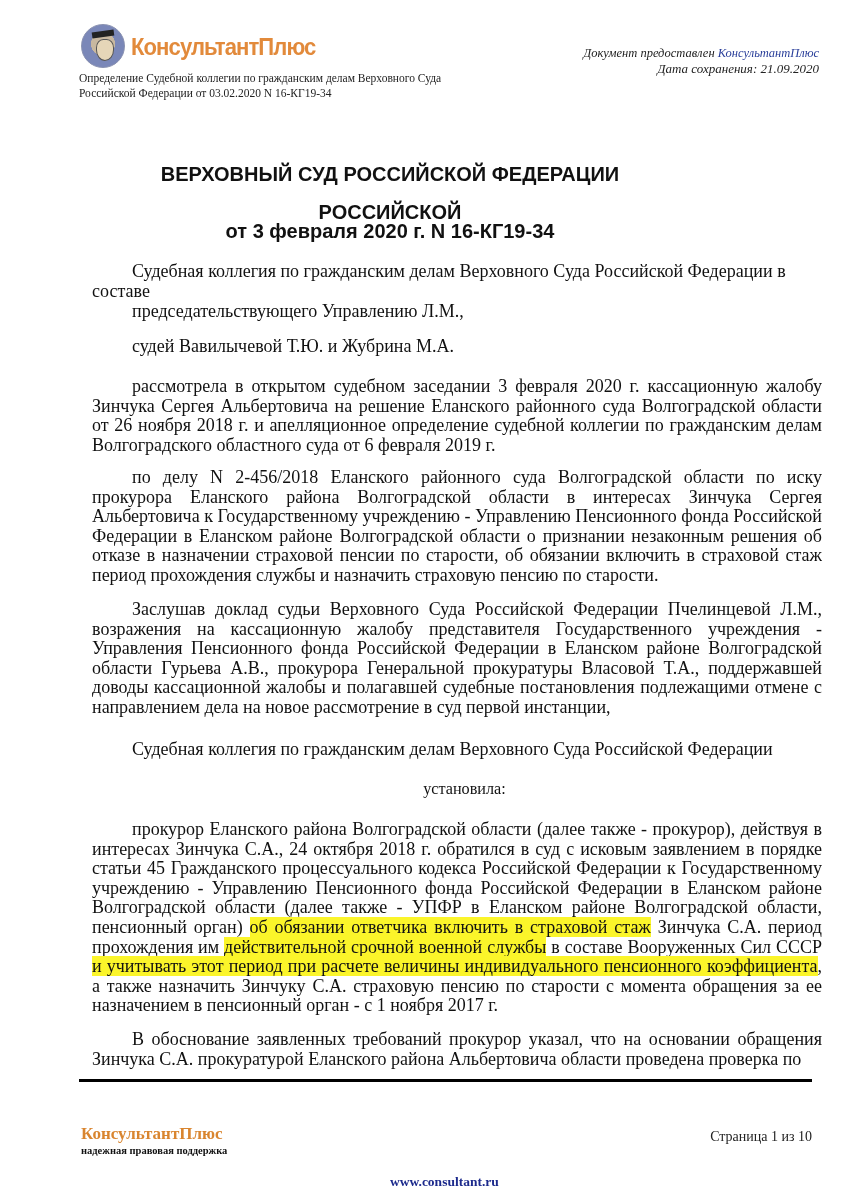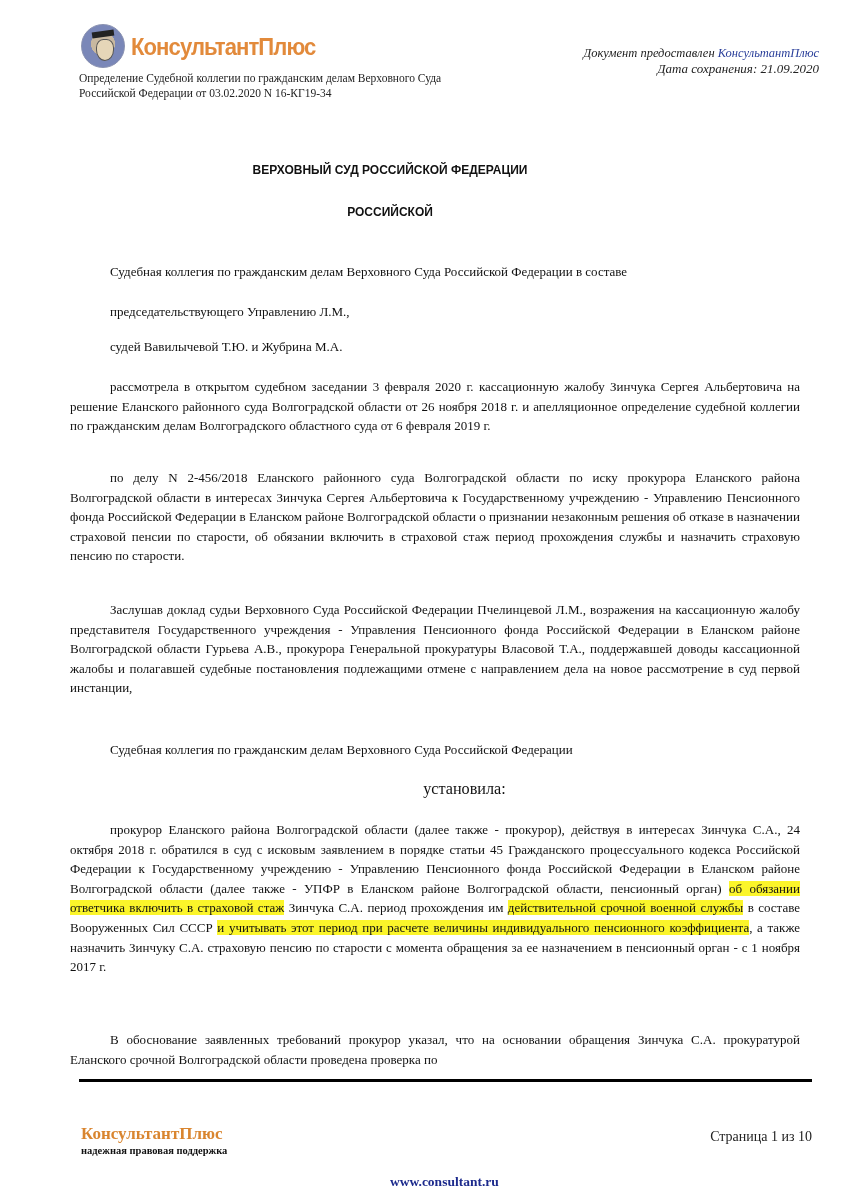--- a/index.html
+++ b/index.html
@@ -13,25 +13,25 @@
   .avatar .cap { position:absolute; left:10px; top:6px; width:22px; height:6px; background:#222; transform:rotate(-8deg); }
   .avatar .face { position:absolute; left:14px; top:14px; width:16px; height:20px; background:#e6d6b8; border-radius:40% 40% 50% 50%; border:1px solid #555; }
   .logo-text { position:absolute; left:50px; top:9px; font-family:"Liberation Sans", sans-serif; font-size:24px; font-weight:bold;
                color:#e28a3b; letter-spacing:-1px; transform:scaleX(0.92); transform-origin:left; }
   .hdr-doc { position:absolute; left:0; top:47px; font-size:11.5px; line-height:15px; color:#222; }
   .hdr-right { position:absolute; right:0; top:22px; text-align:right; font-size:12.5px; line-height:15px; color:#222;font-style:italic; }
   .hdr-right .brand { color:#2a3f9a; }
   .hdr-right .date { font-size:13px; }
 
   .title { position:absolute; left:0; width:780px; text-align:center; font-family:"Liberation Sans", sans-serif;
-           font-weight:bold; font-size:12px; color:#111; }
+           font-weight:bold; font-size:20px; color:#111; }
   .t1 { top:163px; }
   .t2 { top:203px; line-height:19px; }
 
-  .para { position:absolute; left:70px; width:730px; font-family:"Liberation Serif", serif; font-size:13px;
+  .para { position:absolute; left:92px; width:730px; font-family:"Liberation Serif", serif; font-size:18px;
           line-height:19.6px; text-align:justify; text-indent:40px; color:#111; }
   .para.noj { text-align:left; }
   .center { position:absolute; left:0; width:849px; text-align:center; font-family:"Liberation Serif", serif; font-size:16.2px;padding-left:40px; }
   .hl { background:#fbf52a; }
 
   .rule { position:absolute; left:79px; top:1079px; width:733px; height:3px; background:#000; }
 
   .footer-brand { position:absolute; left:81px; top:1124px; font-family:"Liberation Serif", serif; font-weight:bold; font-size:17px; color:#d9852f; }
   .footer-tag { position:absolute; left:81px; top:1145px; font-family:"Liberation Serif", serif; font-weight:bold; font-size:10.5px; color:#111; }
   .footer-url { position:absolute; left:390px; top:1130px; font-family:"Liberation Serif", serif; font-weight:bold; font-size:13.5px; color:#1c2a8c;margin-top:44px; }
@@ -54,34 +54,35 @@
   </div>
   <div class="hdr-right serif">
     <div><span>Документ предоставлен </span><span class="brand">КонсультантПлюс</span></div>
     <div class="date">Дата сохранения: 21.09.2020</div>
   </div>
 </div>
 
 <div class="title t1">ВЕРХОВНЫЙ СУД РОССИЙСКОЙ ФЕДЕРАЦИИ</div>
 <div class="title t2">
   <div>РОССИЙСКОЙ</div>
+  <div>от 3 февраля 2020 г. N 16-КГ19-34</div>
 </div>
 
 <div class="para noj" style="top:262px;">Судебная коллегия по гражданским делам Верховного Суда Российской Федерации в составе</div>
 <div class="para noj" style="top:302px;">председательствующего Управлению Л.М.,</div>
 <div class="para noj" style="top:337px;">судей Вавилычевой Т.Ю. и Жубрина М.А.</div>
 <div class="para" style="top:377px;">рассмотрела в открытом судебном заседании 3 февраля 2020 г. кассационную жалобу Зинчука Сергея Альбертовича на решение Еланского районного суда Волгоградской области от 26 ноября 2018 г. и апелляционное определение судебной коллегии по гражданским делам Волгоградского областного суда от 6 февраля 2019 г.</div>
 <div class="para" style="top:468px;">по делу N 2-456/2018 Еланского районного суда Волгоградской области по иску прокурора Еланского района Волгоградской области в интересах Зинчука Сергея Альбертовича к Государственному учреждению - Управлению Пенсионного фонда Российской Федерации в Еланском районе Волгоградской области о признании незаконным решения об отказе в назначении страховой пенсии по старости, об обязании включить в страховой стаж период прохождения службы и назначить страховую пенсию по старости.</div>
 <div class="para" style="top:600px;">Заслушав доклад судьи Верховного Суда Российской Федерации Пчелинцевой Л.М., возражения на кассационную жалобу представителя Государственного учреждения - Управления Пенсионного фонда Российской Федерации в Еланском районе Волгоградской области Гурьева А.В., прокурора Генеральной прокуратуры Власовой Т.А., поддержавшей доводы кассационной жалобы и полагавшей судебные постановления подлежащими отмене с направлением дела на новое рассмотрение в суд первой инстанции,</div>
 <div class="para noj" style="top:740px;">Судебная коллегия по гражданским делам Верховного Суда Российской Федерации</div>
 
 <div class="center" style="top:780px;">установила:</div>
 
 <div class="para" style="top:820px;"><span>прокурор Еланского района Волгоградской области (далее также - прокурор), действуя в интересах Зинчука С.А., 24 октября 2018 г. обратился в суд с исковым заявлением в порядке статьи 45 Гражданского процессуального кодекса Российской Федерации к Государственному учреждению - Управлению Пенсионного фонда Российской Федерации в Еланском районе Волгоградской области (далее также - УПФР в Еланском районе Волгоградской области, пенсионный орган) </span><span class="hl">об обязании ответчика включить в страховой стаж</span><span> Зинчука С.А. период прохождения им </span><span class="hl">действительной срочной военной службы</span><span> в составе Вооруженных Сил СССР </span><span class="hl">и учитывать этот период при расчете величины индивидуального пенсионного коэффициента</span><span>, а также назначить Зинчуку С.А. страховую пенсию по старости с момента обращения за ее назначением в пенсионный орган - с 1 ноября 2017 г.</span></div>
 
-<div class="para" style="top:1030px;">В обоснование заявленных требований прокурор указал, что на основании обращения Зинчука С.А. прокуратурой Еланского срочной Волгоградской области проведена проверка по</div>
+<div class="para" style="top:1030px;">В обоснование заявленных требований прокурор указал, что на основании обращения Зинчука С.А. прокуратурой Еланского района Альбертовича области проведена проверка по</div>
 
 <div class="rule"></div>
 
 <div class="footer-brand">КонсультантПлюс</div>
 <div class="footer-tag">надежная правовая поддержка</div>
 <div class="footer-url">www.consultant.ru</div>
 <div class="footer-page">Страница 1 из 10</div>
 
 </body></html>

